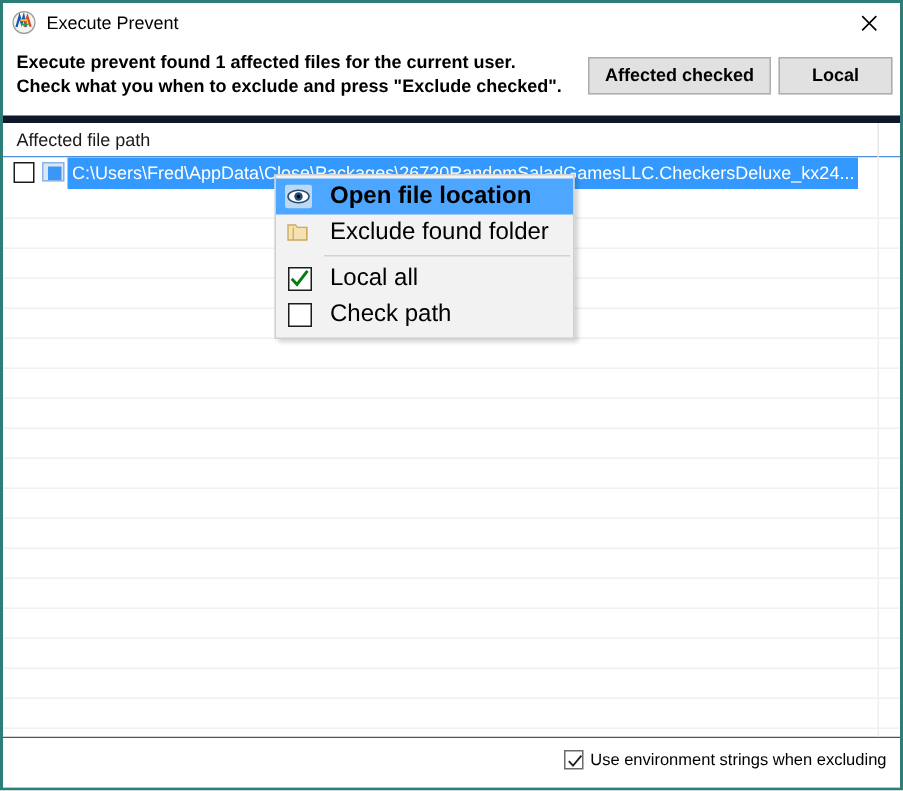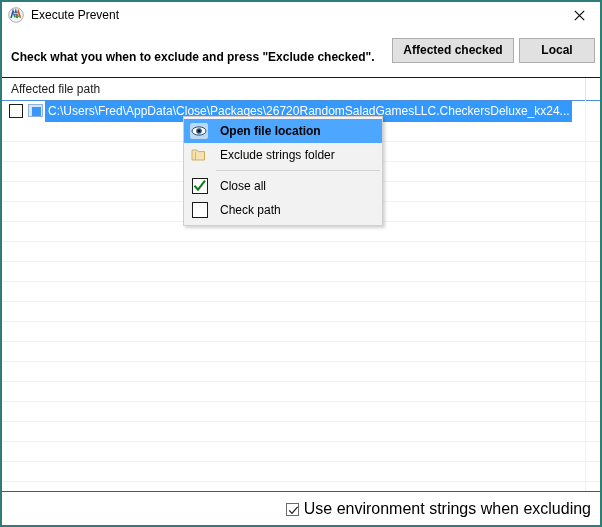--- a/index.html
+++ b/index.html
@@ -97,21 +97,21 @@
 
   
   .list {
     position: absolute;
     left: 0;
     top: 75px;
     width: 598px;
     height: 415px;
     background: #ffffff;
     box-sizing: border-box;
-    border-top: 1px solid #0f172a;
+    border-top: 5px solid #0f172a;
     border-bottom: 1px solid #555555;
     overflow: hidden;
   }
   .list-header {
     position: relative;
     height: 23px;
     background: #ffffff;
     border-bottom: 1px solid #4d90d9;
     box-sizing: border-box;
   }
@@ -212,21 +212,21 @@
   .env-check .box {
     width: 13px;
     height: 13px;
     box-sizing: border-box;
     border: 1px solid #6b6b6b;
     background: #ffffff;
     margin-right: 5px;
     position: relative;
   }
   .env-check .box svg { position: absolute; left: 1px; top: 1px; }
-  .env-check .lbl { font-size: 16px; color: #000000; }
+  .env-check .lbl { font-size: 11px; color: #000000; }
 
   
   .ctxmenu {
     position: absolute;
     left: 181px;
     top: 114px;
     width: 200px;
     box-sizing: border-box;
     background: #f2f2f2;
     border: 1px solid #cfcfcf;
@@ -246,21 +246,21 @@
   }
   .ctx-item.selected .ctx-label { font-weight: bold; color: #000000; }
   .ctx-icon {
     width: 24px;
     min-width: 24px;
     height: 20px;
     margin-left: 4px;
     position: relative;
   }
   .ctx-label {
-    font-size: 12px;
+    font-size: 16px;
     color: #000000;
     margin-left: 8px;
     white-space: nowrap;
   }
   .ctx-sep {
     height: 1px;
     background: #d2d2d2;
     margin: 3px 2px 3px 32px;
   }
   .ctx-cb {
@@ -299,20 +299,21 @@
     <span class="title-text">Execute Prevent</span>
     <span class="titlebar-spacer"></span>
     <button class="close-btn" aria-label="Close">
       <svg width="11" height="11" viewBox="0 0 11 11">
         <path d="M0.8 0.8 L10.2 10.2 M10.2 0.8 L0.8 10.2" stroke="#000000" stroke-width="1.1" fill="none"></path>
       </svg>
     </button>
   </div>
 
   <div class="msg-area">
+    <div class="msg-text">Execute prevent found 1 affected files for the current user.</div>
     <div class="msg-text" style="top:21px;">Check what you when to exclude and press "Exclude checked".</div>
     <button class="btn btn-exclude">Affected checked</button>
     <button class="btn btn-close">Local</button>
   </div>
 
   <div class="list">
     <div class="list-header">
       <span class="col-title">Affected file path</span>
       <span class="header-sep" style="left:583px;"></span>
     </div>
@@ -378,33 +379,33 @@
     </div>
 
     <div class="ctx-item">
       <span class="ctx-icon">
         <svg width="16" height="14" viewBox="0 0 16 14" style="position:absolute;left:3px;top:3px;">
           <path d="M1 2 L6 2 L7.2 3.6 L13.5 3.6 L13.5 12 L1 12 Z" fill="#f4e2b0" stroke="#c9ab5e" stroke-width="0.9"></path>
           <path d="M4.5 3.6 L4.5 12" stroke="#c9ab5e" stroke-width="0.8"></path>
           <path d="M13.5 3.6 L13.5 12" stroke="#c9ab5e" stroke-width="0.8"></path>
         </svg>
       </span>
-      <span class="ctx-label">Exclude strings folder</span>
+      <span class="ctx-label">Exclude found folder</span>
     </div>
 
     <div class="ctx-sep"></div>
 
     <div class="ctx-item">
       <span class="ctx-icon">
         <span class="ctx-cb"></span>
         <svg width="14" height="14" viewBox="0 0 14 14" style="position:absolute;left:5px;top:3px;">
           <path d="M1.5 6.8 L5 10.6 L12 1.6" fill="none" stroke="#0b7a17" stroke-width="2"></path>
         </svg>
       </span>
-      <span class="ctx-label">Close all</span>
+      <span class="ctx-label">Local all</span>
     </div>
 
     <div class="ctx-item">
       <span class="ctx-icon">
         <span class="ctx-cb"></span>
       </span>
       <span class="ctx-label">Check path</span>
     </div>
 
   </div>

